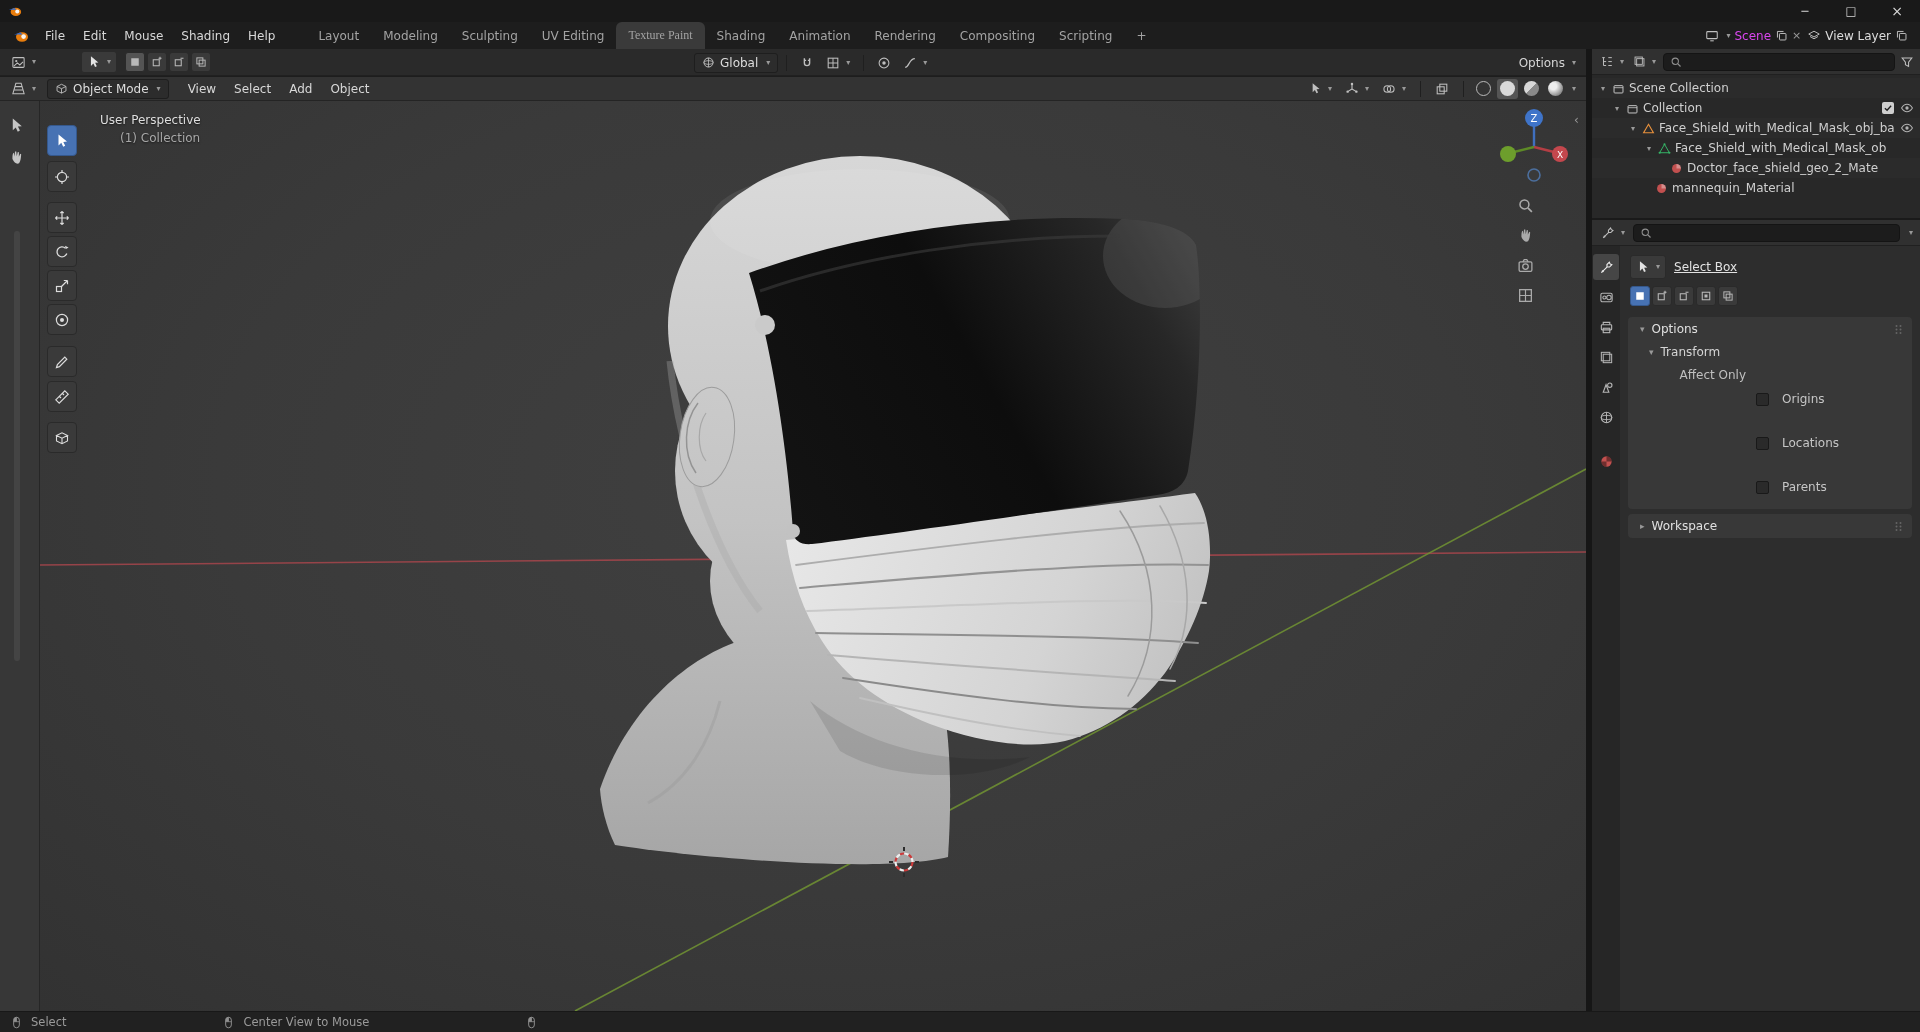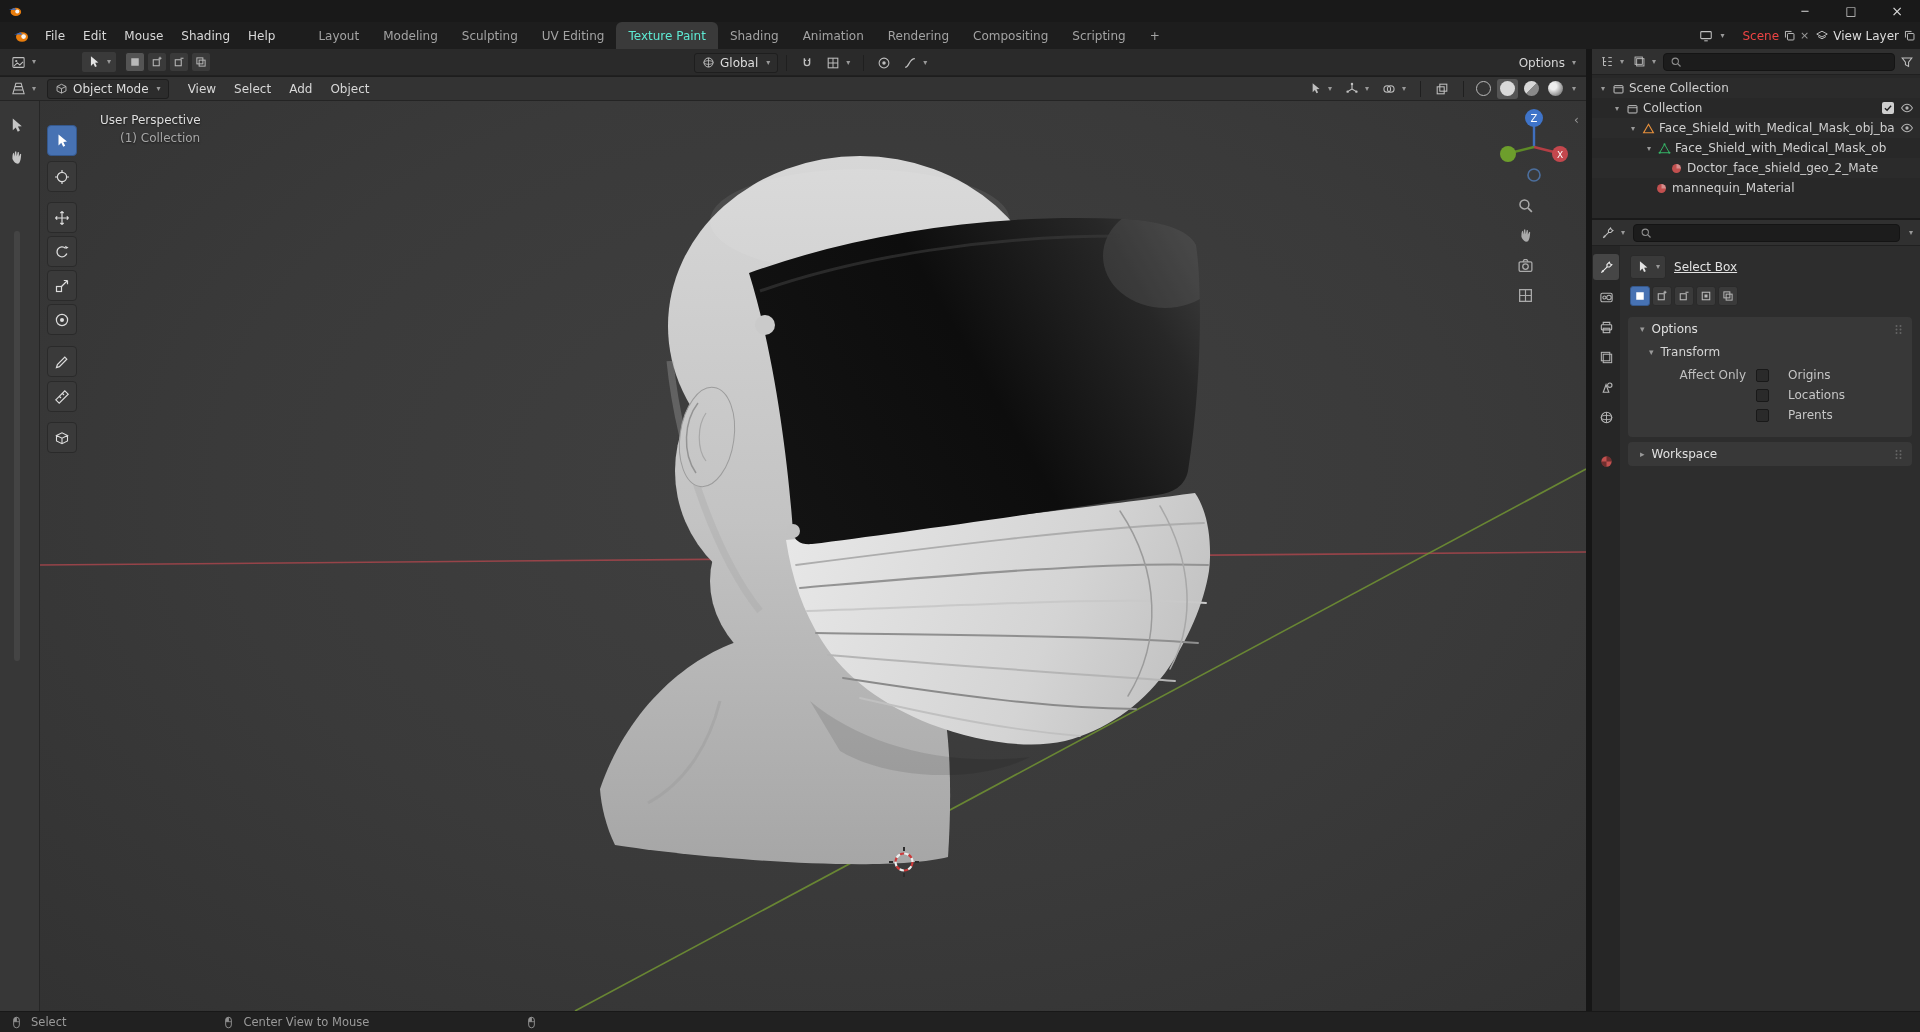--- a/index.html
+++ b/index.html
@@ -5,38 +5,38 @@
   * { box-sizing: border-box; margin: 0; padding: 0; }
   html,body { width:1920px; height:1032px; overflow:hidden; }
   body { background:#1d1d1d; font-family:"DejaVu Sans",sans-serif; font-size:12px; color:#cfcfcf; position:relative; }
   .abs { position:absolute; }
   .bar { display:flex; align-items:center; }
   svg { display:block; }
   .ic { color:#bfbfbf; }
   .chev { font-size:8px; color:#999; margin-left:3px; line-height:1; }
   .menu-item { padding:0 9px; height:100%; display:flex; align-items:center; color:#d8d8d8; }
   .tab { padding:0 12px; height:100%; display:flex; align-items:center; color:#a3a3a3; white-space:nowrap; }
-  .tab.active { background:#3a3a3a; color:#5eead4; border-radius:6px 6px 0 0; }
+  .tab.active { background:#3a3a3a; color:#a3a3a3; border-radius:6px 6px 0 0;font-family:Liberation Serif, serif; }
   .ddown { background:#2c2c2c; border:1px solid #1e1e1e; border-radius:3px; height:20px; display:flex; align-items:center; padding:0 7px; gap:5px; color:#dcdcdc; }
   .flatbtn { display:flex; align-items:center; gap:3px; padding:0 5px; height:22px; }
   .vsep { width:1px; height:16px; background:#1f1f1f; margin:0 6px; }
   .searchbox { background:#1c1c1c; border:1px solid #141414; border-radius:4px; height:18px; display:flex; align-items:center; padding:0 6px; gap:5px; flex:1; }
   .searchbox input { background:none; border:none; outline:none; color:#ccc; width:100%; font:inherit; font-size:11.5px; }
   .toolbtn { width:30px; height:31px; background:#3a3a3a; border:1px solid #2a2a2a; border-radius:4px; display:flex; align-items:center; justify-content:center; position:absolute; left:7px; color:#dcdcdc; }
   .toolbtn.active { background:#4772b3; border-color:#35588c; color:#fff; }
   .ol-row { height:20px; display:flex; align-items:center; gap:4px; color:#cfcfcf; padding-right:6px; white-space:nowrap; }
   .ol-row:nth-child(odd) { background:#2b2b2b; }
   .ol-arrow { width:10px; font-size:8px; color:#9a9a9a; text-align:center; flex:none; }
   .ol-label { overflow:hidden; text-overflow:clip; }
   .ol-right { margin-left:auto; display:flex; align-items:center; gap:6px; }
   .panel { background:#383838; border-radius:4px; margin:5px 8px; }
   .panel-h { height:24px; display:flex; align-items:center; gap:7px; padding:0 9px; color:#e0e0e0; }
   .subpanel-h { height:22px; display:flex; align-items:center; gap:7px; padding:0 9px 0 18px; color:#d5d5d5; }
   .cb { width:13px; height:13px; background:#2a2a2a; border:1px solid #191919; border-radius:2px; flex:none; }
-  .cb-row { display:flex; align-items:center; gap:19px; height:20px; color:#c6c6c6; }
+  .cb-row { display:flex; align-items:center; gap:13px; height:20px; color:#c6c6c6;margin-top:24px; }
   .modebox { width:20px; height:20px; background:#3a3a3a; border:1px solid #2a2a2a; border-radius:3px; display:flex; align-items:center; justify-content:center; color:#b9b9b9; }
   .modebox.on { background:#4772b3; border-color:#35588c; color:#fff; }
   .ptab { width:26px; height:26px; display:flex; align-items:center; justify-content:center; border-radius:3px; color:#b5b5b5; margin:2px 1px; }
   .ptab.active { background:#464646; color:#eee; }
   .ball { width:15px; height:15px; border-radius:50%; }
   .shade-slot { width:21px; height:20px; display:flex; align-items:center; justify-content:center; border-radius:3px; }
   .drag-dots { margin-left:auto; opacity:.55; }
   .ovl-text { text-shadow:0 1px 2px rgba(0,0,0,.55); }
 </style>
 </head>
@@ -242,27 +242,27 @@
   <span class="tab">Rendering</span>
   <span class="tab">Compositing</span>
   <span class="tab">Scripting</span>
   <span class="tab">+</span>
   <span style="flex:1"></span>
   <span class="bar" style="gap:4px;padding-right:6px;">
     <svg class="ic" width="14" height="14">
         <use href="#i-screen"></use>
       </svg>
     <span class="chev">▾</span>
-    <span style="color:#ef4444;margin-left:14px;">Scene</span>
+    <span style="color:#d946ef;">Scene</span>
     <svg class="ic" width="13" height="13">
         <use href="#i-copy"></use>
       </svg>
     <span style="color:#9a9a9a;font-size:11px;">×</span>
   </span>
-  <span class="bar" style="gap:4px;padding-right:4px;">
+  <span class="bar" style="gap:4px;padding-right:12px;">
     <svg class="ic" width="14" height="14">
         <use href="#i-layers"></use>
       </svg>
     <span style="color:#dcdcdc;">View Layer</span>
     <svg class="ic" width="13" height="13">
         <use href="#i-copy"></use>
       </svg>
   </span>
 </div>
 

